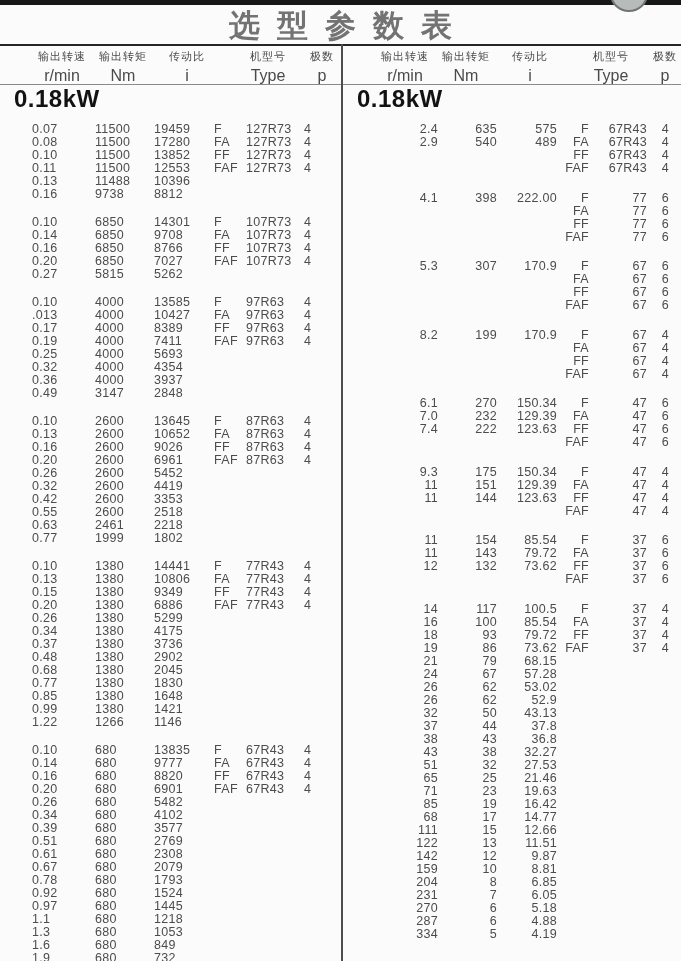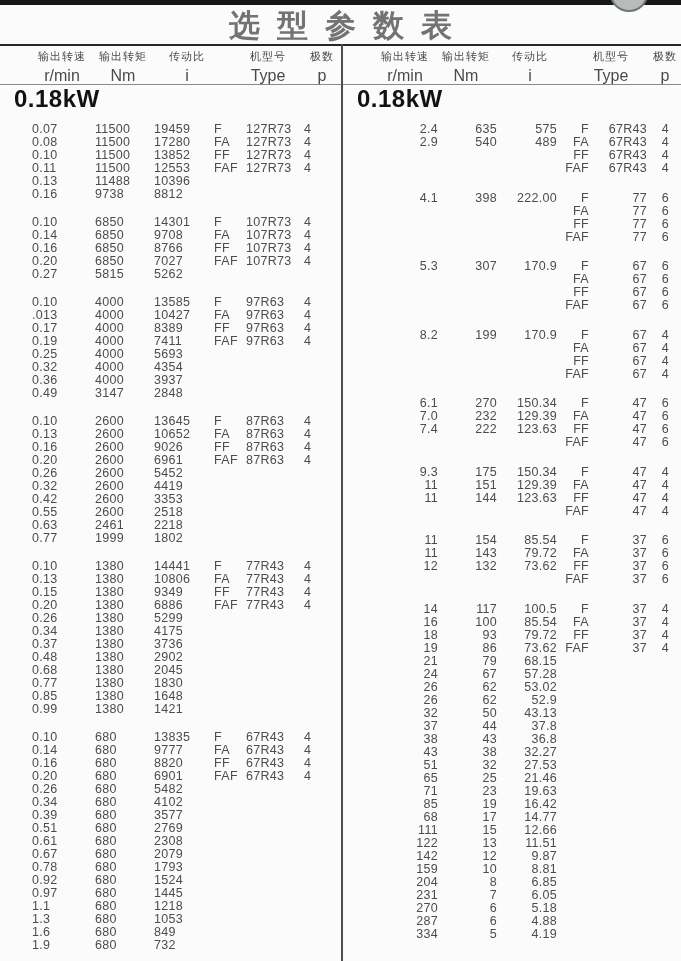--- a/index.html
+++ b/index.html
@@ -432,20 +432,28 @@
           <span class="cell cell-poles"></span>
         </div>
         <div class="row">
           <span class="cell cell-speed">0.99</span>
           <span class="cell cell-torque">1380</span>
           <span class="cell cell-ratio">1421</span>
           <span class="cell cell-type_prefix"></span>
           <span class="cell cell-type_code"></span>
           <span class="cell cell-poles"></span>
         </div>
+        <div class="row">
+          <span class="cell cell-speed">1.22</span>
+          <span class="cell cell-torque">1266</span>
+          <span class="cell cell-ratio">1146</span>
+          <span class="cell cell-type_prefix"></span>
+          <span class="cell cell-type_code"></span>
+          <span class="cell cell-poles"></span>
+        </div>
       </div>
       <div class="section">
         <div class="row">
           <span class="cell cell-speed">0.10</span>
           <span class="cell cell-torque">680</span>
           <span class="cell cell-ratio">13835</span>
           <span class="cell cell-type_prefix">F</span>
           <span class="cell cell-type_code">67R43</span>
           <span class="cell cell-poles">4</span>
         </div>

